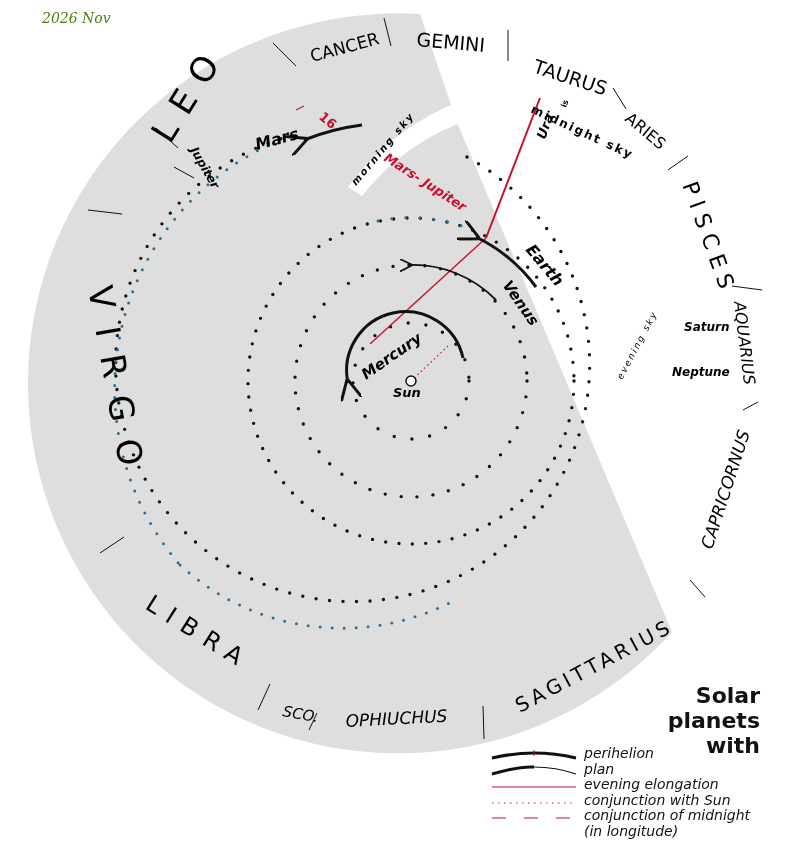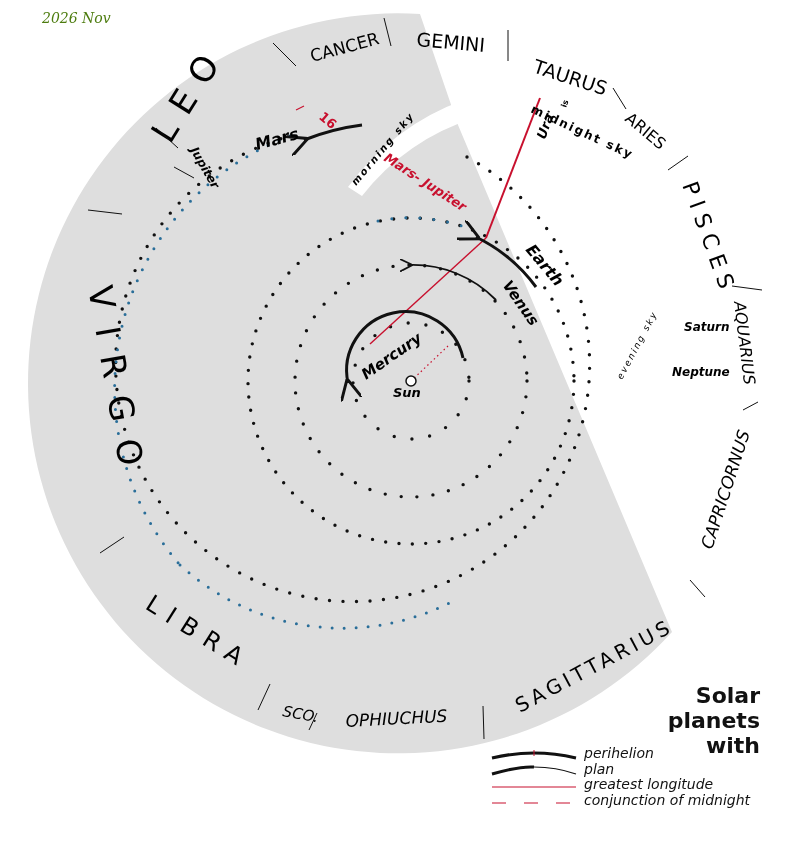--- a/index.html
+++ b/index.html
@@ -128,22 +128,31 @@
     <svg width="90" height="16">
           <path d="M2,12 Q30,4 44,5" fill="none" stroke="#111" stroke-width="3"></path>
           <path d="M44,5 Q66,5 86,12" fill="none" stroke="#111" stroke-width="1.2"></path>
         </svg>
     <span>plan</span>
   </div>
   <div class="legend-row">
     <svg width="90" height="16">
           <line x1="2" y1="10" x2="86" y2="10" stroke="#c8102e" stroke-width="1.2"></line>
         </svg>
-    <span>greatest longitude</span>
+    <span>evening elongation</span>
+  </div>
+  <div class="legend-row">
+    <svg width="90" height="16">
+          <line x1="2" y1="10" x2="86" y2="10" stroke="#c8102e" stroke-width="1" stroke-dasharray="1.5 4.5"></line>
+        </svg>
+    <span>conjunction with Sun</span>
   </div>
   <div class="legend-row">
     <svg width="90" height="16">
           <line x1="2" y1="10" x2="86" y2="10" stroke="#c8102e" stroke-width="1.2" stroke-dasharray="14 18"></line>
         </svg>
     <span>conjunction of midnight</span>
   </div>
+  <div class="legend-row">
+    <span class="legend-sub">(in longitude)</span>
+  </div>
 </div>
 </div>
 
 </body></html>

